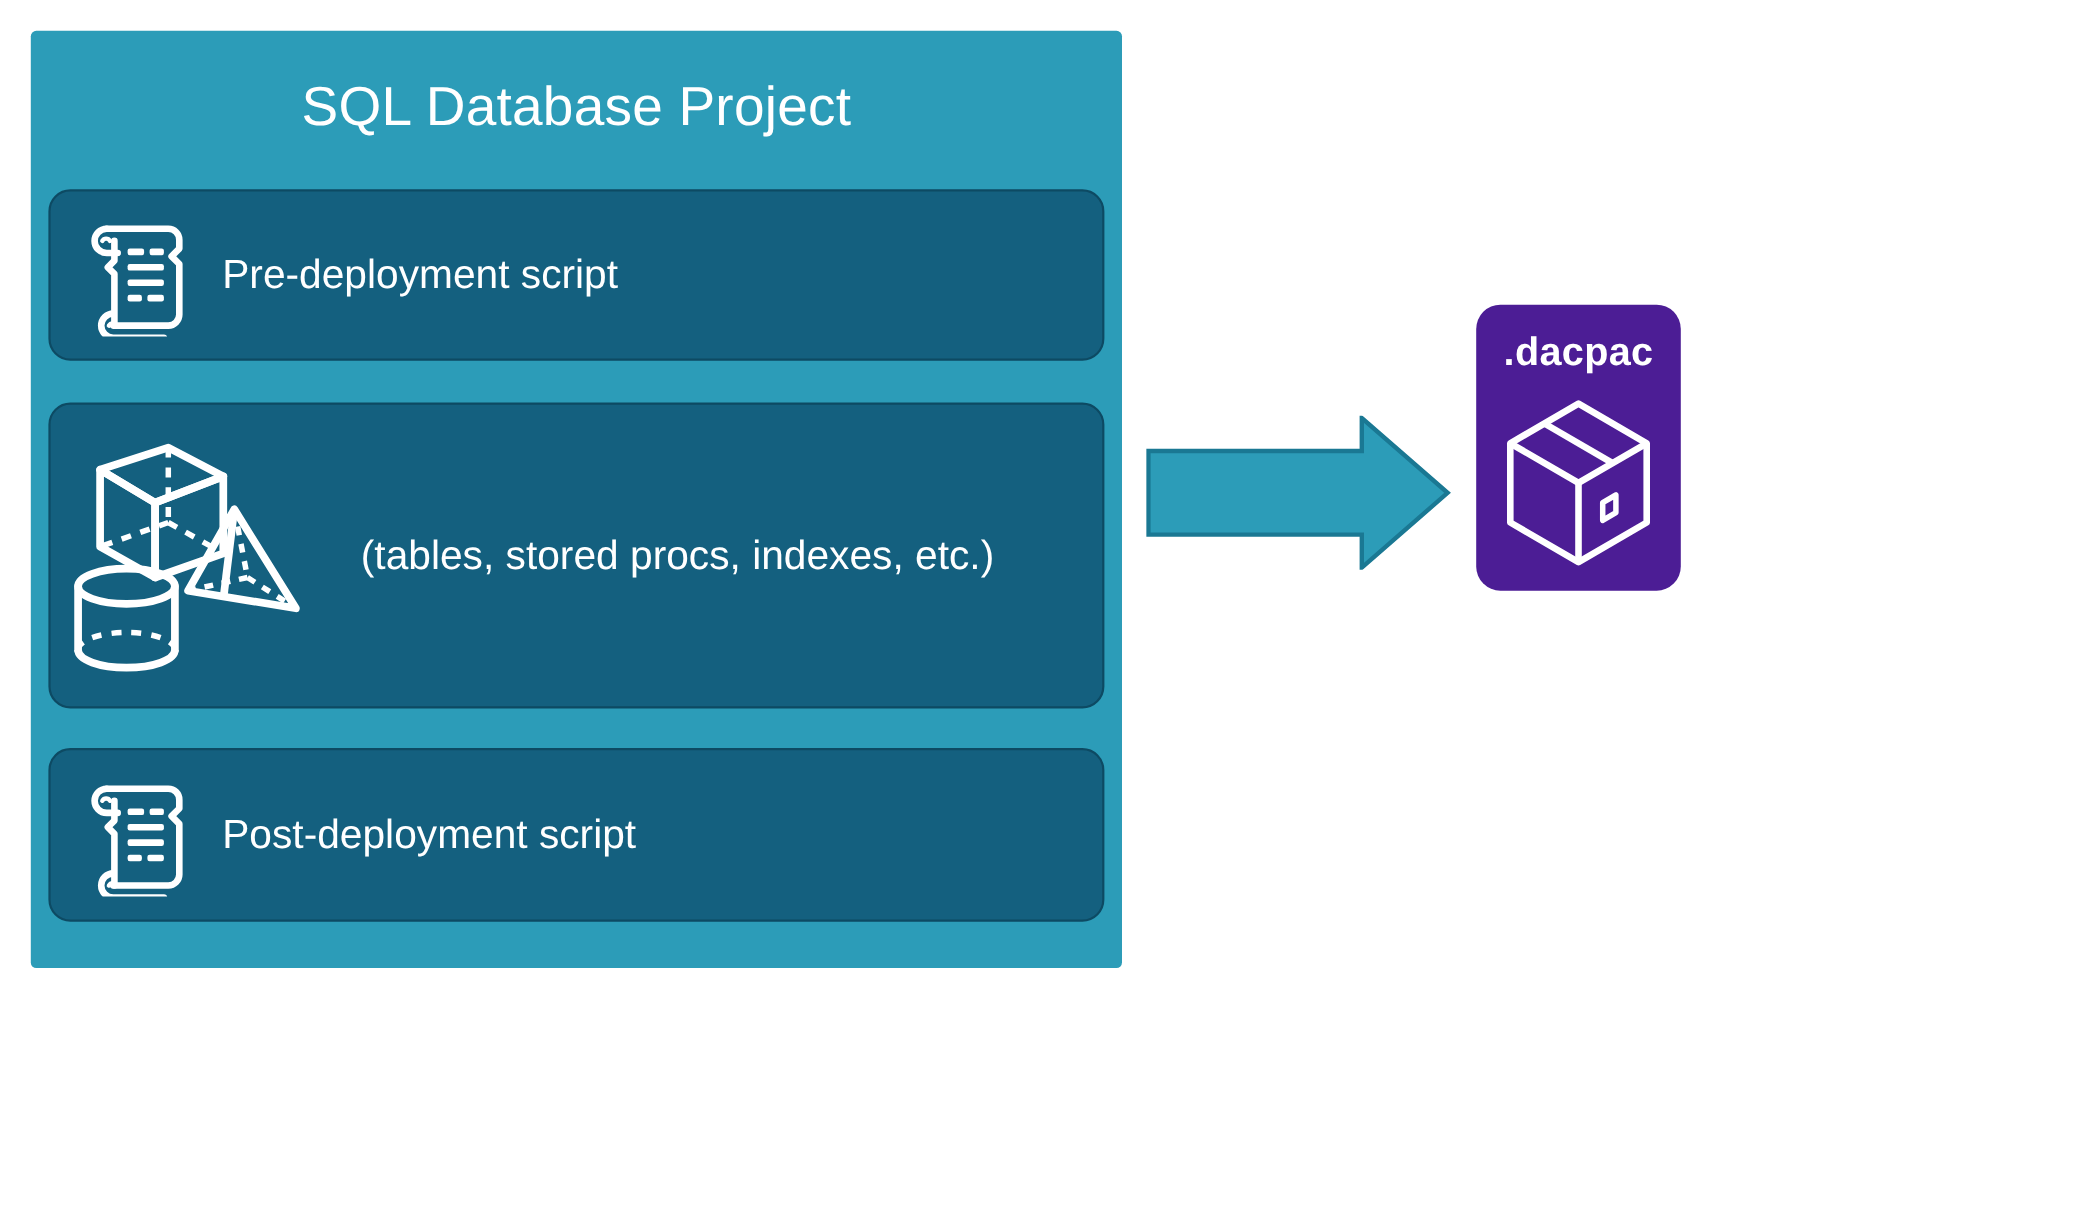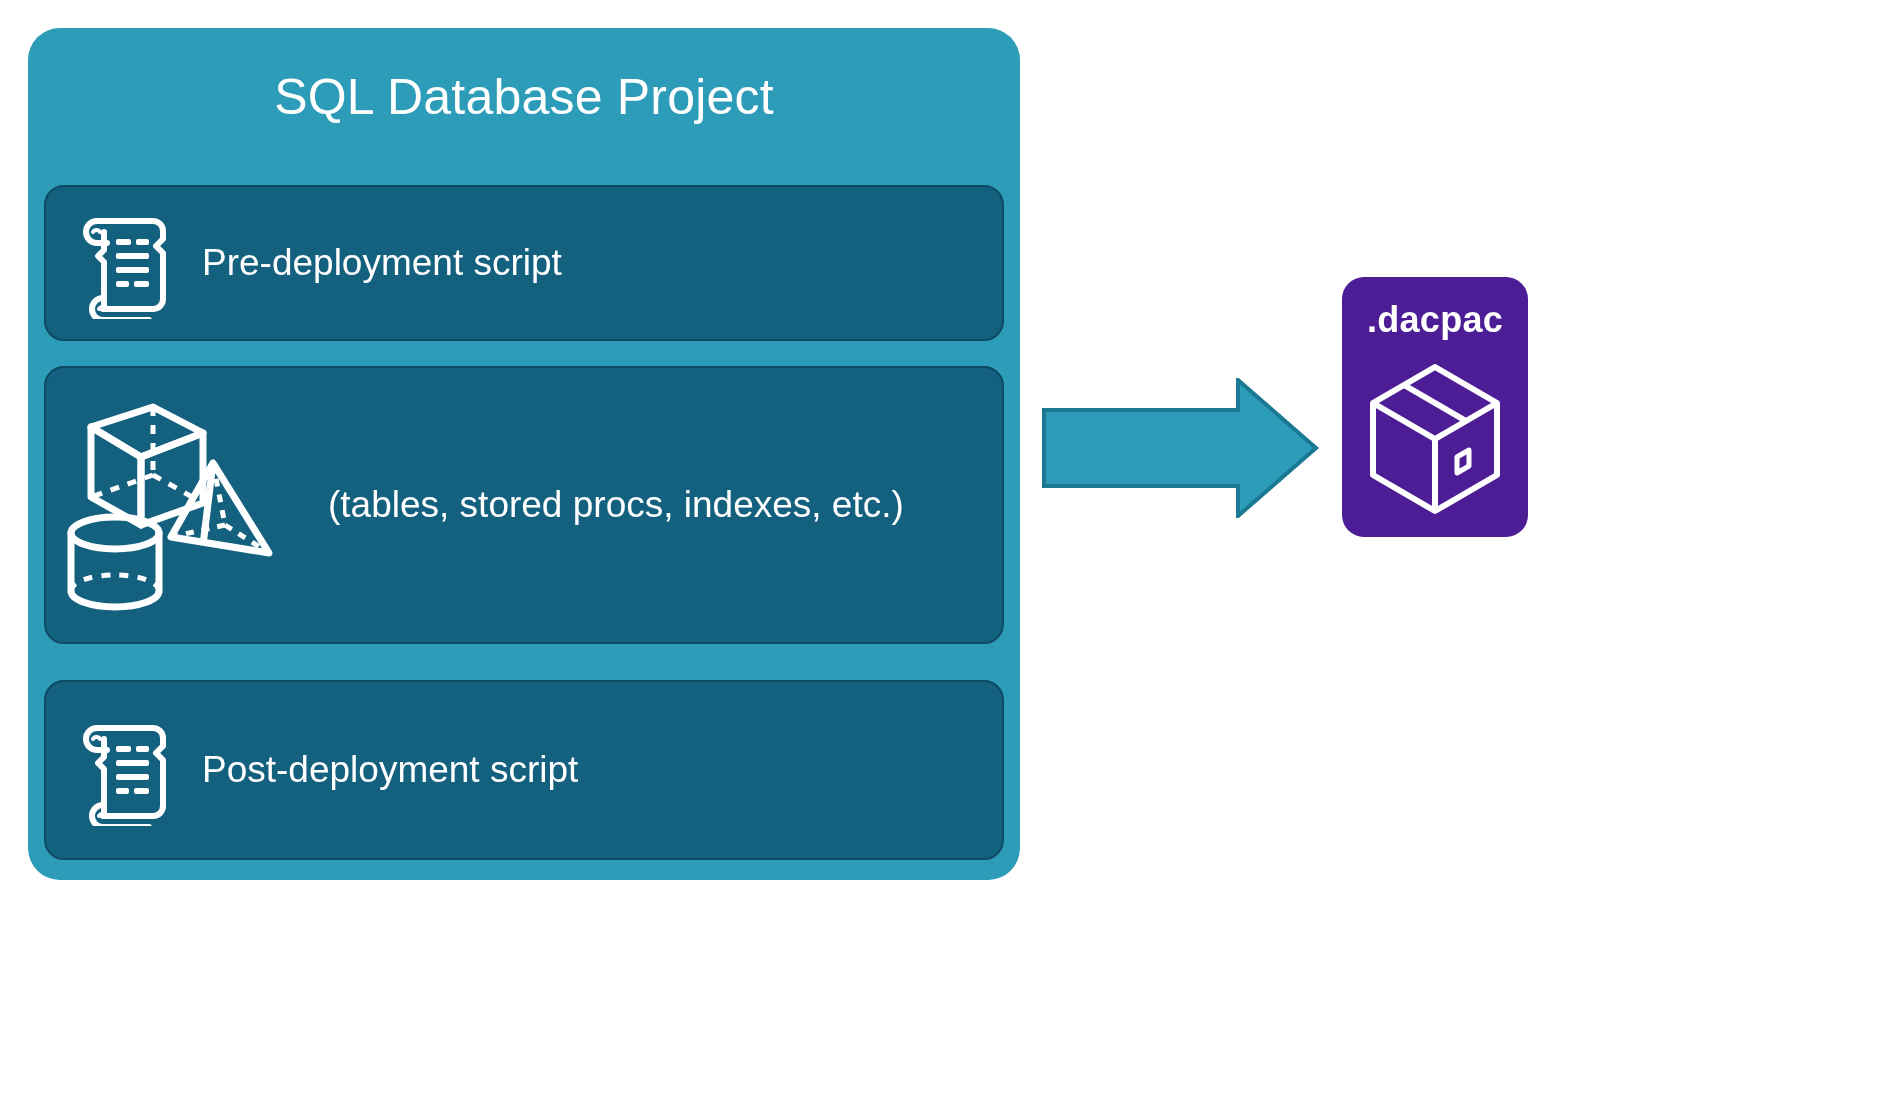--- a/index.html
+++ b/index.html
@@ -16,21 +16,21 @@
   }
 
   
   #project-container {
     position: absolute;
     left: 28px;
     top: 28px;
     width: 992px;
     height: 852px;
     background: #2c9cb8;
-    border-radius: 32px;
+    border-radius: 5px;
     box-sizing: border-box;
   }
 
   #project-title {
     position: absolute;
     left: 0;
     top: 42px;
     width: 100%;
     text-align: center;
     color: #ffffff;
@@ -49,35 +49,34 @@
     box-sizing: border-box;
     display: flex;
     align-items: center;
   }
 
   #card-pre {
     left: 16px;
     top: 144px;
     width: 960px;
     height: 156px;
-    margin-top: 13px;
   }
 
   #card-objects {
     left: 16px;
     top: 338px;
     width: 960px;
     height: 278px;
   }
 
   #card-post {
     left: 16px;
     top: 652px;
     width: 960px;
-    height: 180px;
+    height: 158px;
   }
 
   .card-icon {
     flex: 0 0 auto;
     display: flex;
     align-items: center;
     justify-content: center;
   }
 
   #card-pre .card-icon,

